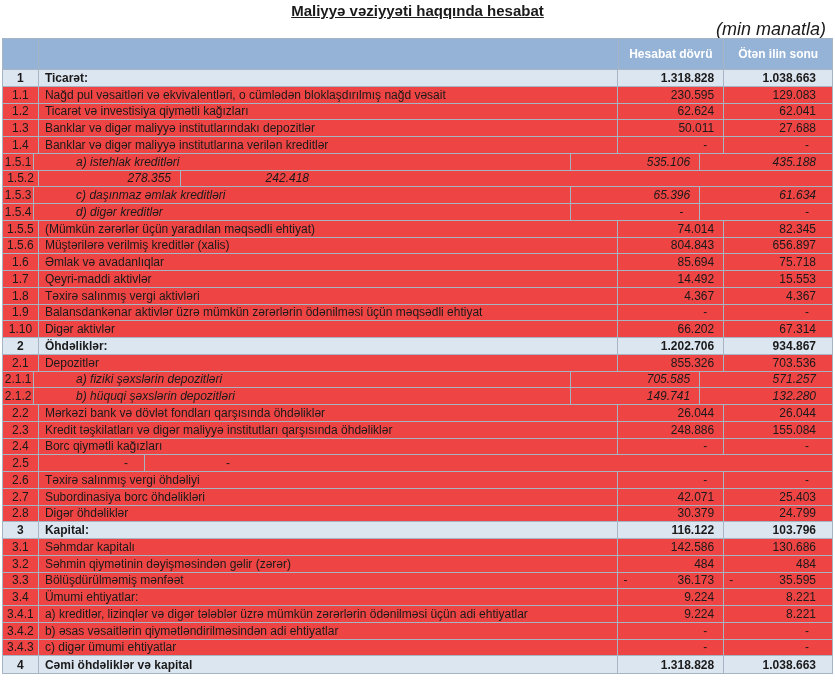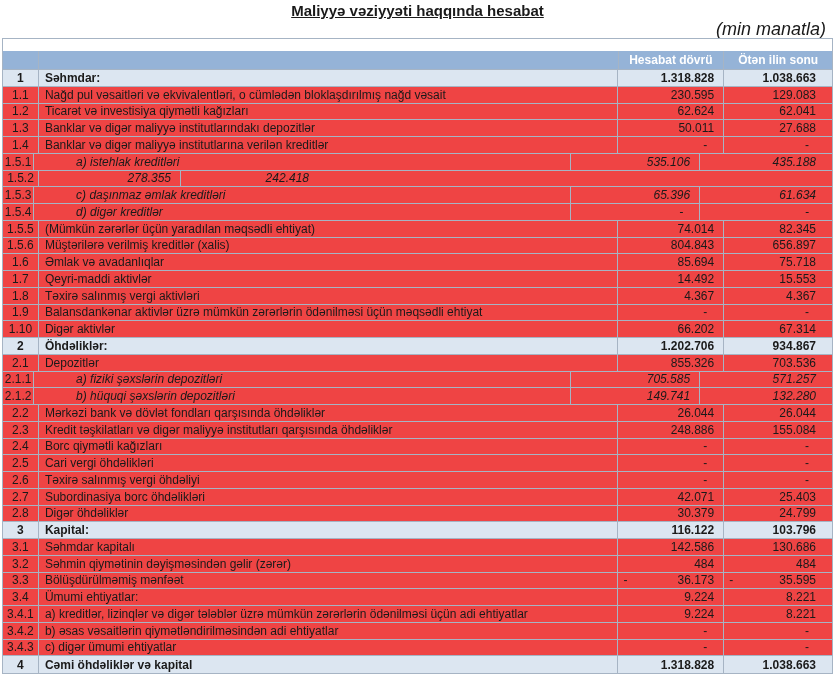--- a/index.html
+++ b/index.html
@@ -23,21 +23,21 @@
     position:absolute;top:19px;right:9px;
     font-style:italic;font-size:18px;
   }
   .tbl{
     position:absolute;top:38px;left:2px;width:831px;
     border:1px solid var(--line);
     font-size:12px;
   }
   .row{display:flex;height:16.75px;border-bottom:1px solid var(--line);background:#ef4444;}
   .row:last-child{border-bottom:none;}
-  .row.header{height:19px;background:var(--header-bg);color:#fff;font-weight:bold;margin-top:12px;}
+  .row.header{height:31px;background:var(--header-bg);color:#fff;font-weight:bold;}
   .row.section{background:var(--section-bg);font-weight:bold;}
   .row.italic .desc,.row.italic .v{font-style:italic;margin-left:36px;}
   .c{display:flex;align-items:center;border-right:1px solid var(--line);overflow:hidden;white-space:nowrap;}
   .num{width:36px;justify-content:center;}
   .desc{width:581px;padding-left:6px;}
   .v{width:106px;padding:0 9px 0 5px;}
   .v .minus{flex:0 0 auto;}
   .v .val{margin-left:auto;}
   .v .val.dash{margin-right:7px;}
   .v.last{width:108px;border-right:none;padding-right:16px;}
@@ -53,21 +53,21 @@
   <div class="tbl">
     <div class="row header">
       <div class="c num"></div>
       <div class="c desc"></div>
       <div class="c v">Hesabat dövrü</div>
       <div class="c v last">Ötən ilin sonu</div>
     </div>
     <div id="rows">
         <div class="row section">
           <div class="c num">1</div>
-          <div class="c desc">Səhmdar:</div>
+          <div class="c desc">Ticarət:</div>
           <div class="c v">
             <span class="minus"></span>
             <span class="val">1.318.828</span>
           </div>
           <div class="c v last">
             <span class="minus"></span>
             <span class="val">1.038.663</span>
           </div>
         </div>
         <div class="row">
@@ -328,21 +328,20 @@
             <span class="minus"></span>
             <span class="val dash">-</span>
           </div>
           <div class="c v last">
             <span class="minus"></span>
             <span class="val dash">-</span>
           </div>
         </div>
         <div class="row">
           <div class="c num">2.5</div>
-          <div class="c desc">Cari vergi öhdəlikləri</div>
           <div class="c v">
             <span class="minus"></span>
             <span class="val dash">-</span>
           </div>
           <div class="c v last">
             <span class="minus"></span>
             <span class="val dash">-</span>
           </div>
         </div>
         <div class="row">

